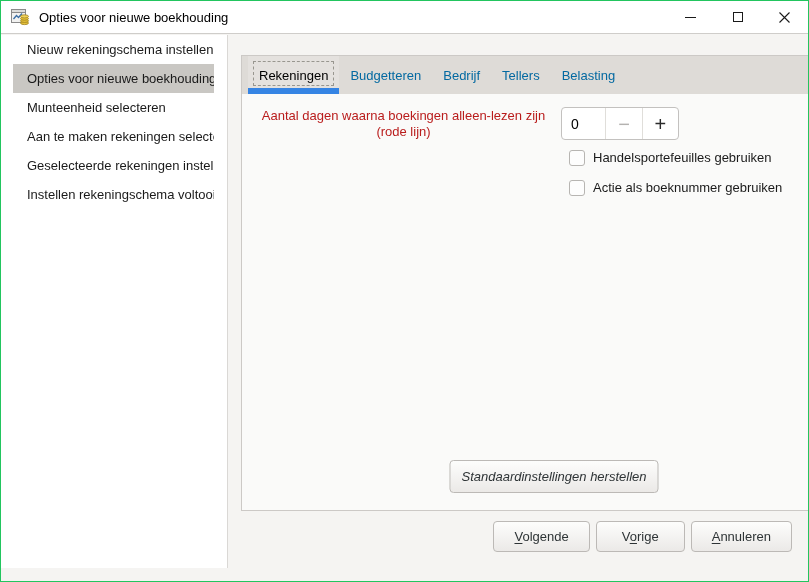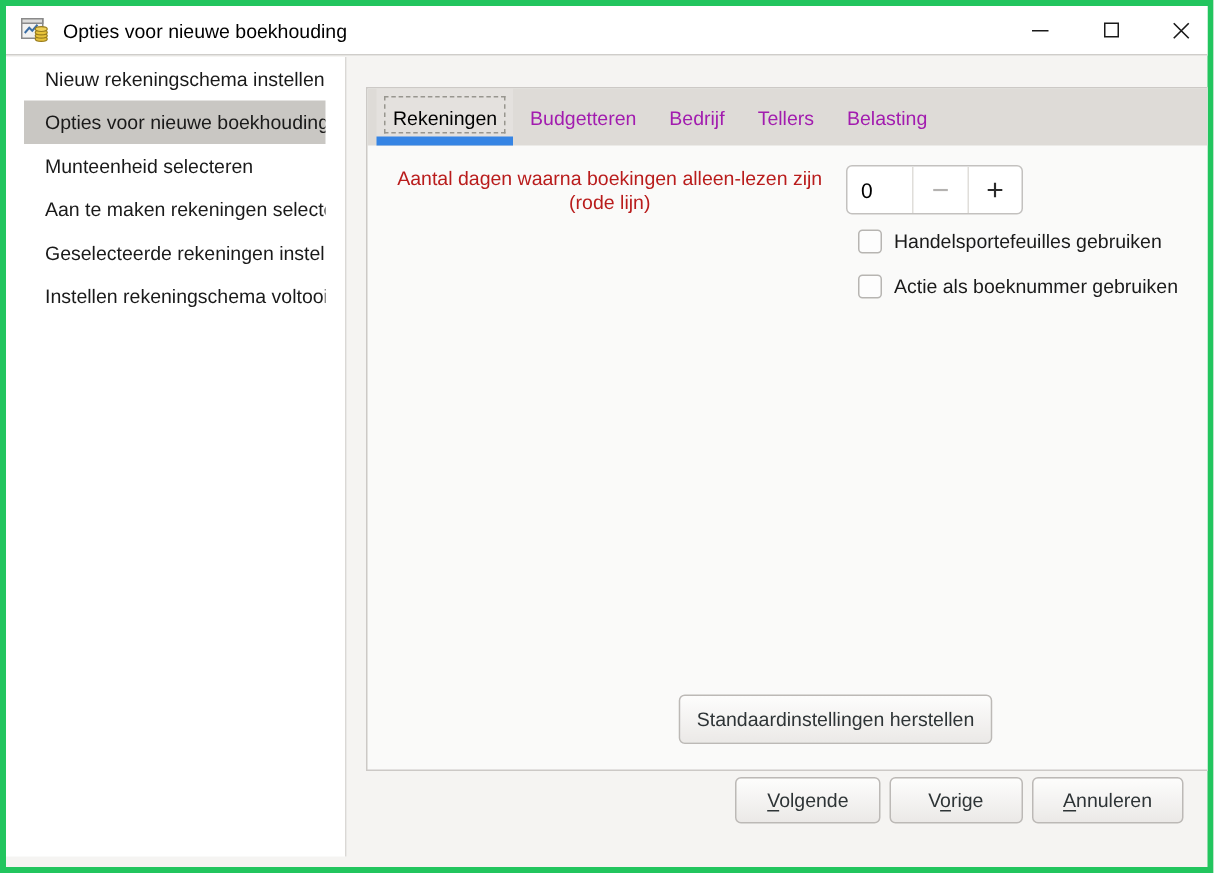--- a/index.html
+++ b/index.html
@@ -1,21 +1,21 @@
 <!DOCTYPE html>
 <html><head>
 <meta charset="utf-8">
 <style>
   * { margin:0; padding:0; box-sizing:border-box; }
   html,body { background:#e9e9e9; }
   body { font-family:"Liberation Sans", sans-serif; }
 
   .window {
     position:relative; width:809px; height:582px;
-    background:#f5f4f2; border:4px solid #22c55e;
+    background:#f5f4f2; border:1px solid #22c55e;
     overflow:hidden;
   }
 
   
   .titlebar {
     position:absolute; left:0; top:0; width:807px; height:33px;
     background:#ffffff; border-bottom:1px solid #cfcdca;
     display:flex; align-items:center; padding:0 0 0 9px;
   }
   .app-icon { width:20px; height:20px; margin-right:9px; display:flex; align-items:center; justify-content:center; }
@@ -41,21 +41,21 @@
   .panel {
     position:absolute; left:240px; top:54px; width:626px; height:456px;
     background:#fafaf9; border:1px solid #ccc9c6;
   }
   .tabbar {
     position:absolute; left:0; top:0; right:0; height:38px;
     background:#dedbd7; display:flex; align-items:stretch; padding-left:6px;
   }
   .tab {
     position:relative; display:flex; align-items:center;
-    padding:0 11px; font-size:13px; color:#a21caf; cursor:default;
+    padding:0 11px; font-size:13px; color:#0369a1; cursor:default;
   }
   .tab.active { color:#000; background:#e4e1de; }
   .tab.active .tab-focus {
     position:absolute; left:5px; right:5px; top:5px; bottom:8px;
     border:1px dashed #98968f; pointer-events:none;
   }
   .tab.active .tab-underline {
     position:absolute; left:0; right:0; bottom:0; height:6px; background:#3584e4;
   }
 
@@ -91,21 +91,21 @@
   .check-label { font-size:13px; color:#1a1a1a; white-space:nowrap; }
 
   .btn {
     background:linear-gradient(#fdfdfc, #ebe9e7);
     border:1px solid #bcb9b6; border-radius:4px;
     font-family:"Liberation Sans", sans-serif;
     font-size:13px; color:#2e3436; cursor:default;
   }
   .reset-btn {
     position:absolute; left:50%; bottom:17px; transform:translateX(-50%);
-    height:33px; padding:0 11px; white-space:nowrap;
+    height:33px; padding:0 11px; white-space:nowrap;font-style:italic;
   }
 
   
   .footer {
     position:absolute; right:16px; bottom:29px; display:flex; gap:6px;
   }
   .footer .btn { height:31px; min-width:89px; padding:0 20px; white-space:nowrap; }
   .mn { text-decoration:underline; text-underline-offset:2px; }
 </style>
 </head>

